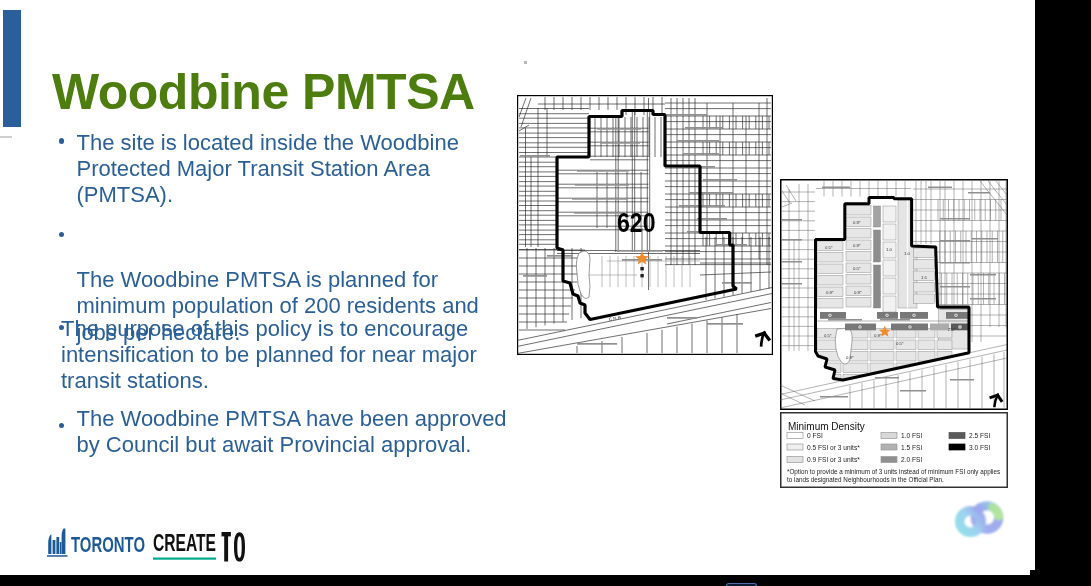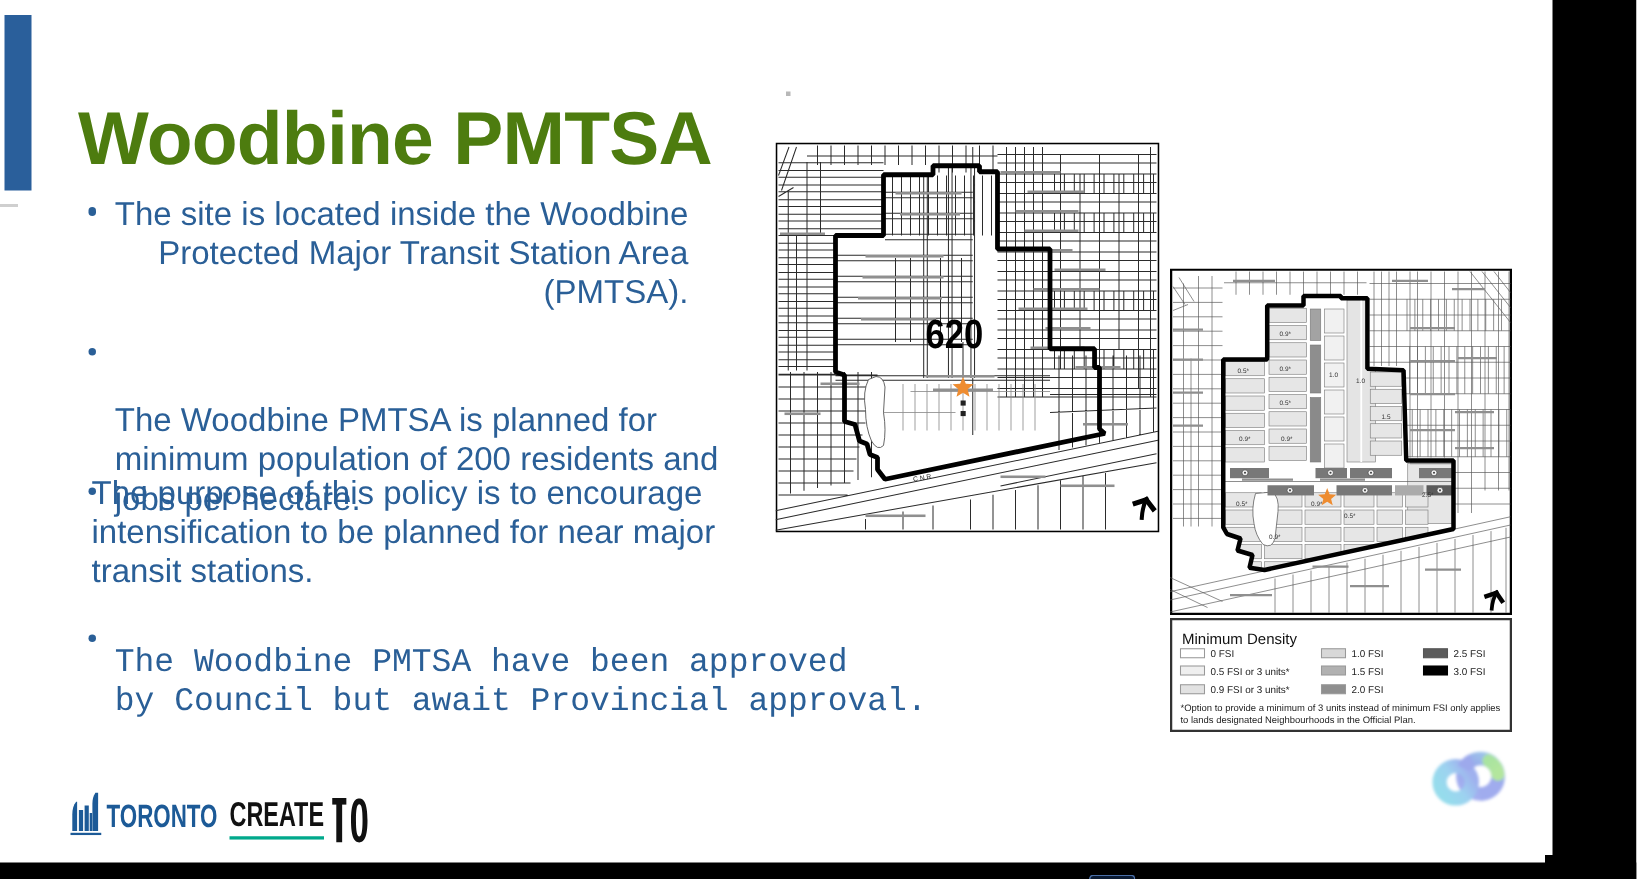--- a/index.html
+++ b/index.html
@@ -15,33 +15,33 @@
 <div class="abs" style="left:52px;top:34.8px;font-size:50px;font-weight:bold;color:#4d7c0f;letter-spacing:-0.5px;white-space:nowrap;margin-top:28px;">Woodbine PMTSA</div>
 
 <div class="abs" style="left:0px;top:136px;width:12px;height:1.5px;background:#cfcfcf;"></div>
 
 <div class="abs" style="left:524px;top:61px;width:3px;height:3px;background:#b8b8b8;"></div>
 
 <div class="abs" style="left:0;top:0;color:#2a5f97;font-size:22px;line-height:26.15px;">
 
   <div class="abs" style="left:58.5px;top:138.2px;width:5.5px;height:5.5px;border-radius:50%;background:#2a5f97;"></div>
 
-  <div class="abs" style="left:76.5px;top:129.5px;white-space:nowrap;text-align:right;">The site is located inside the Woodbine<br>Protected Major Transit Station Area<br>(PMTSA).</div>
+  <div class="abs" style="left:76.5px;top:129.5px;white-space:nowrap;">The site is located inside the Woodbine<br>Protected Major Transit Station Area<br>(PMTSA).</div>
 
   <div class="abs" style="left:58.5px;top:231.9px;width:5.5px;height:5.5px;border-radius:50%;background:#2a5f97;"></div>
 
   <div class="abs" style="left:76.5px;top:223.2px;white-space:nowrap;margin-top:44px;">The Woodbine PMTSA is planned for<br>minimum population of 200 residents and<br>jobs per hectare.</div>
 
   <div class="abs" style="left:58.5px;top:324.7px;width:5.5px;height:5.5px;border-radius:50%;background:#2a5f97;"></div>
 
   <div class="abs" style="left:61px;top:316px;white-space:nowrap;">The purpose of this policy is to encourage<br>intensification to be planned for near major<br>transit stations.</div>
 
   <div class="abs" style="left:58.5px;top:422.6px;width:5.5px;height:5.5px;border-radius:50%;background:#2a5f97;"></div>
 
-  <div class="abs" style="left:76.5px;top:429px;white-space:nowrap;font-family:Liberation Mono, monospace;">The Woodbine PMTSA have been approved<br>by Council but await Provincial approval.</div>
+  <div class="abs" style="left:76.5px;top:406px;white-space:nowrap;">The Woodbine PMTSA have been approved<br>by Council but await Provincial approval.</div>
 </div>
 
 <svg class="abs" style="left:517px;top:95px;" width="256" height="260" viewBox="0 0 256 260">
 
   <rect x="0.6" y="0.6" width="254.8" height="258.8" fill="#ffffff" stroke="#000" stroke-width="1.2"></rect>
 
   <g stroke="#2b2b2b" stroke-width="0.68" fill="none">
       <path d="M2,13.5 L72,13.5 M2,18.7 L72,18.7 M2,23.2 L72,23.2 M2,28.4 L72,28.4 M2,32.9 L72,32.9 M2,38.1 L72,38.1 M2,42.6 L72,42.6 M2,47.8 L72,47.8 M2,52.3 L72,52.3 M2,57.5 L72,57.5 M2,62 L40,62 M2,67.2 L40,67.2 M2,71.7 L40,71.7 M2,76.9 L40,76.9 M2,81.4 L40,81.4 M2,86.6 L40,86.6 M2,91.1 L40,91.1 M2,96.3 L40,96.3 M2,100.8 L40,100.8 M2,106 L40,106 M2,110.5 L40,110.5 M2,115.7 L40,115.7 M2,120.2 L40,120.2 M2,125.4 L40,125.4 M2,129.9 L40,129.9 M2,135.1 L40,135.1 M2,139.6 L40,139.6 M2,144.8 L40,144.8 M2,149.3 L40,149.3 M2,154.5 L40,154.5 M8.5,33 L8.5,152 M21,13 L21,152 M30,13 L30,62 M14,62 L14,152 M14,3 L4,32 M9,3 L2,22 M2,36 L12,30 M2,155 L68,155 M2,163 L66,163 M2,171 L64,171 M2,179 L62,179 M2,187 L60,187 M2,195 L58,195 M2,203 L56,203 M2,211 L54,211 M2,219 L52,219 M2,227 L50,227 M2,235 L48,235 M10,153 L10,234 M19,153 L19,232.2 M28,153 L28,230.4 M37,153 L37,228.6 M46,153 L46,226.8 M55,153 L55,225 M64,153 L64,223.2 M21,9 L148,9 M28,2 L28,15 M37,2 L37,15 M46,2 L46,15 M55,2 L55,15 M64,2 L64,15 M73,2 L73,15 M82,2 L82,15 M91,2 L91,15 M100,2 L100,15 M109,2 L109,20 M118,2 L118,20 M127,2 L127,20 M136,2 L136,20 M145,2 L145,20 M78,22 L78,62 M84,22 L84,62 M90,22 L90,62 M96,22 L96,62 M102,22 L102,62 M108,22 L108,62 M114,22 L114,62 M120,22 L120,62 M126,22 L126,62 M132,22 L132,62 M138,22 L138,62 M144,22 L144,62 M73,33.2 L131.5,33.2 M73,36.8 L131.5,36.8 M73,47.2 L131.5,47.2 M73,50.8 L131.5,50.8 M73,61.2 L131.5,61.2 M73,64.8 L131.5,64.8 M40,75.2 L131.5,75.2 M40,78.8 L131.5,78.8 M40,89.2 L131.5,89.2 M40,92.8 L131.5,92.8 M40,103.2 L131.5,103.2 M40,106.8 L131.5,106.8 M40,117.2 L131.5,117.2 M40,120.8 L131.5,120.8 M40,131.2 L131.5,131.2 M40,134.8 L131.5,134.8 M80,77 L80,133 M90,77 L90,133 M110,77 L110,133 M124,77 L124,133 M98.8,22 L98.8,157 M101.2,22 L101.2,157 M115.3,15 L115.3,157 M117.7,15 L117.7,157 M130.3,15 L130.3,157 M132.7,15 L132.7,157 M131.5,3 L131.5,15 M131.5,157 L131.5,195 M125,133 L125,157 M40,155.5 L183,155.5 M40,158.5 L183,158.5 M148,8 L254,8 M148,13.6 L254,13.6 M148,21 L254,21 M148,26.6 L254,26.6 M148,34 L254,34 M148,39.6 L254,39.6 M148,47 L254,47 M148,52.6 L254,52.6 M148,60 L254,60 M148,65.6 L254,65.6 M148,73 L254,73 M148,78.6 L254,78.6 M148,86 L254,86 M148,91.6 L254,91.6 M148,99 L254,99 M148,104.6 L254,104.6 M148,112 L254,112 M148,117.6 L254,117.6 M148,125 L254,125 M148,130.6 L254,130.6 M148,138 L254,138 M148,143.6 L254,143.6 M148,151 L254,151 M148,156.6 L254,156.6 M148,164 L254,164 M148,169.6 L254,169.6 M154,3 L154,170 M160,3 L160,170 M166,3 L166,170 M172,3 L172,170 M178,3 L178,170 M190,8 L190,151 M203,21 L203,138 M216,8 L216,151 M229,21 L229,138 M242,8 L242,164 M250,3 L250,170 M186,47 L186,60 M192.6,47 L192.6,60 M199.2,47 L199.2,60 M205.8,47 L205.8,60 M212.4,47 L212.4,60 M219,47 L219,60 M225.6,47 L225.6,60 M232.2,47 L232.2,60 M238.8,47 L238.8,60 M245.4,47 L245.4,60 M252,47 L252,60 M186,99 L186,112 M192.6,99 L192.6,112 M199.2,99 L199.2,112 M205.8,99 L205.8,112 M212.4,99 L212.4,112 M219,99 L219,112 M225.6,99 L225.6,112 M232.2,99 L232.2,112 M238.8,99 L238.8,112 M245.4,99 L245.4,112 M252,99 L252,112 M186,138 L186,151 M192.6,138 L192.6,151 M199.2,138 L199.2,151 M205.8,138 L205.8,151 M212.4,138 L212.4,151 M219,138 L219,151 M225.6,138 L225.6,151 M232.2,138 L232.2,151 M238.8,138 L238.8,151 M245.4,138 L245.4,151 M252,138 L252,151 M186,21 L186,34 M192.6,21 L192.6,34 M199.2,21 L199.2,34 M205.8,21 L205.8,34 M212.4,21 L212.4,34 M219,21 L219,34 M225.6,21 L225.6,34 M232.2,21 L232.2,34 M238.8,21 L238.8,34 M245.4,21 L245.4,34 M252,21 L252,34 M189,142 L189,205 M198,142 L198,203.38 M207,142 L207,201.76 M216,142 L216,200.14 M225,142 L225,198.52 M234,142 L234,196.9 M243,142 L243,195.28 M252,142 L252,193.66 M183,168 L254,168 M183,180 L254,177 M0,245.5 L255,192.5 M0,251.5 L255,198.5 M0,258.5 L254,213.5 M150,229 L254,207.5 M130,238 L130,258 M145,234.85 L145,258 M160,231.7 L160,258 M175,228.55 L175,258 M190,225.4 L190,258 M205,222.25 L205,258 M220,219.1 L220,258 M60,251 L60,258 M85,246 L85,258 M105,242 L105,258"></path>
     </g>
   <g stroke="#8a8a8a" stroke-width="0.55" fill="none">

